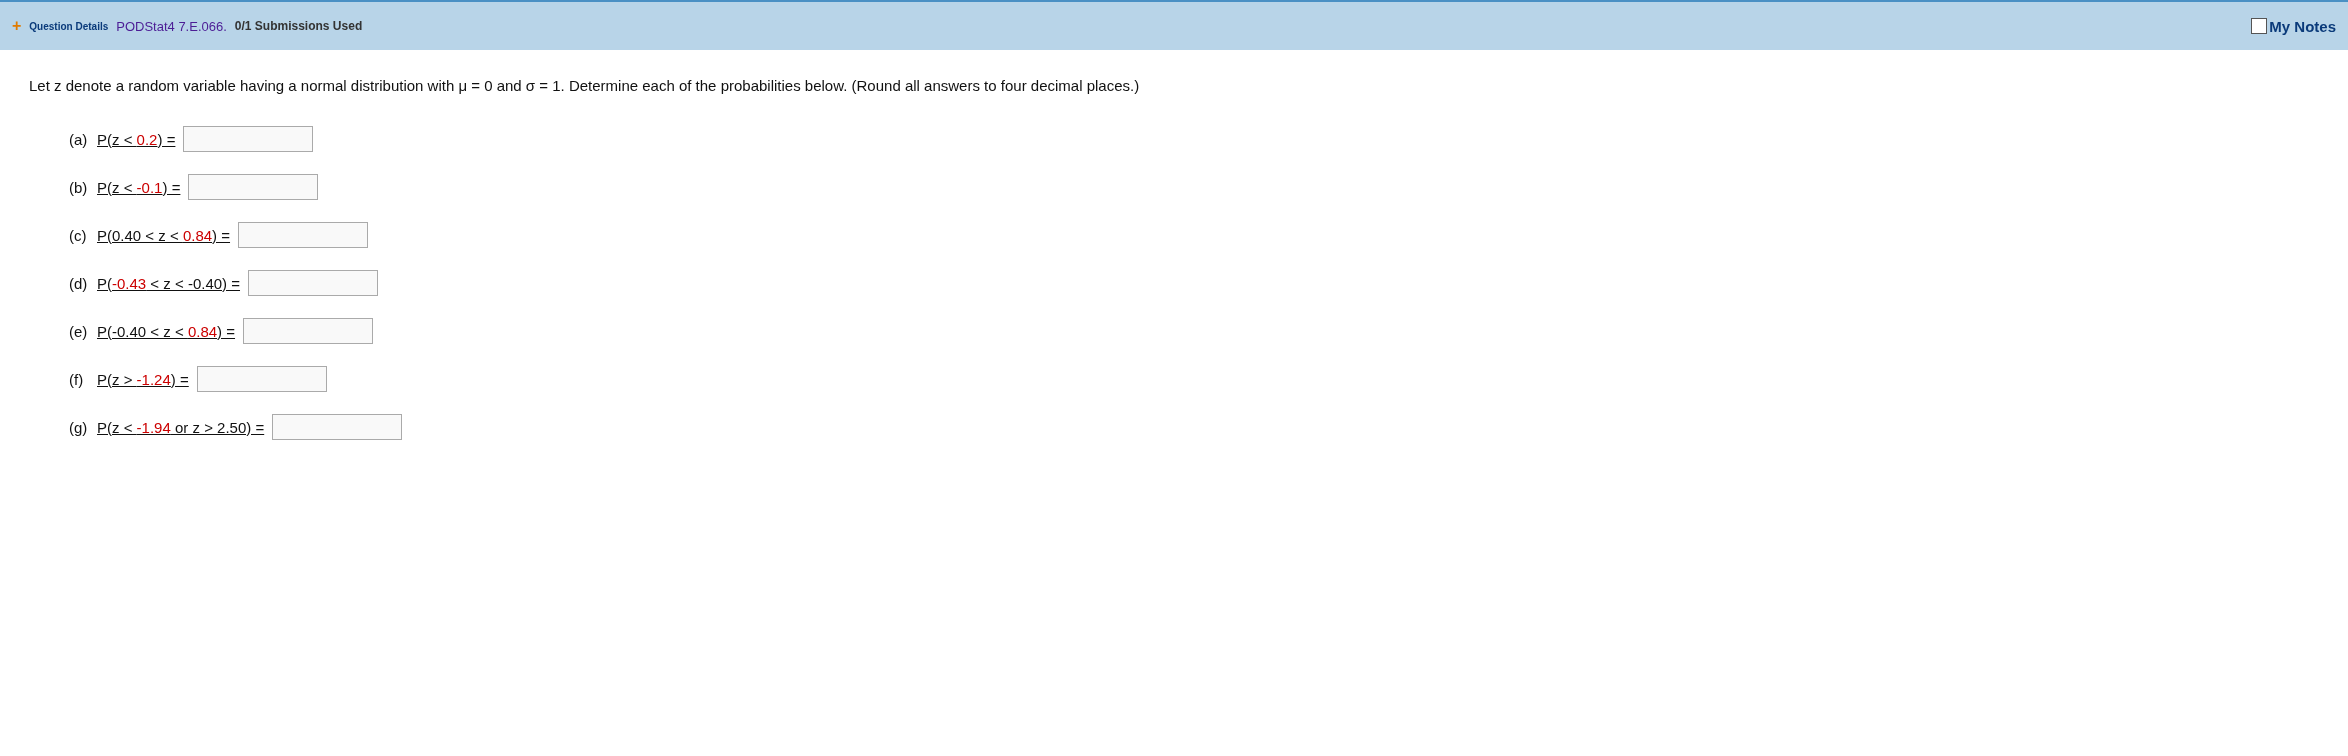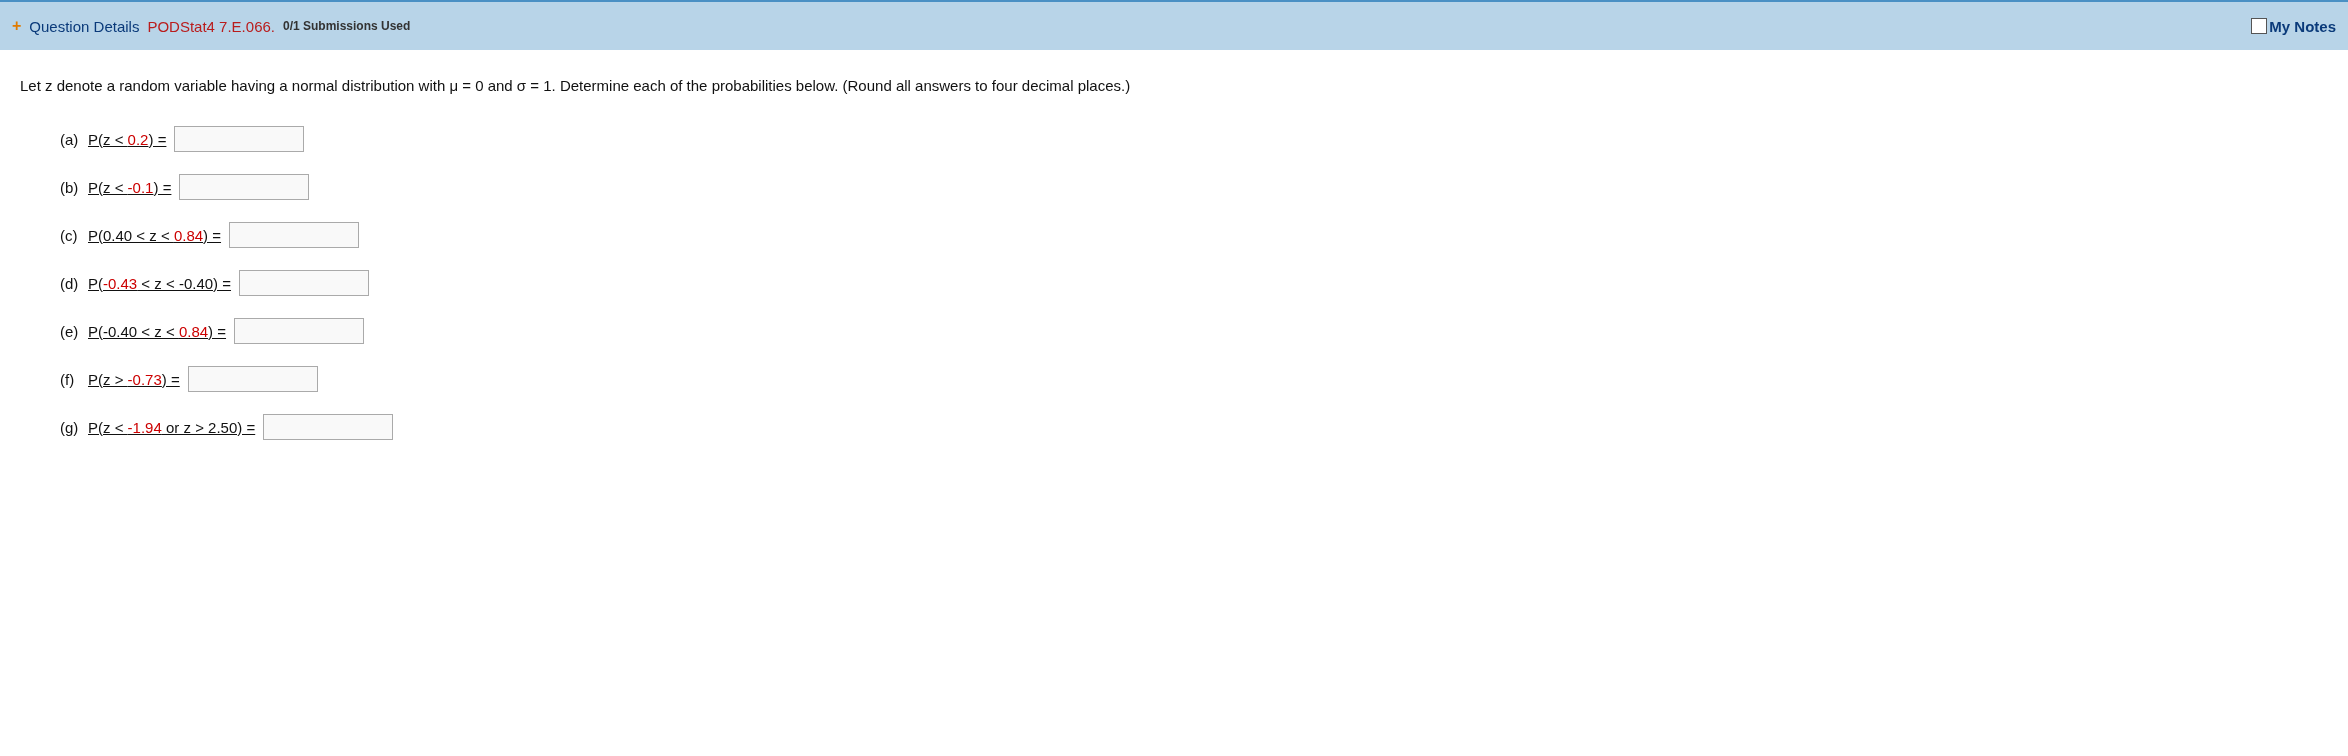--- a/index.html
+++ b/index.html
@@ -34,27 +34,27 @@
 
     .expand-icon {
       color: #e07b00;
       font-size: 16px;
       font-weight: bold;
       cursor: pointer;
     }
 
     .question-details-label {
       color: #0a3a7a;
-      font-weight: normal;
-      font-size: 15px;
+      font-weight: bold;
+      font-size: 10px;
     }
 
     .problem-id {
-      color: #b91c1c;
-      font-size: 15px;
+      color: #4c1d95;
+      font-size: 13px;
     }
 
     .submissions-used {
       color: #333;
       font-size: 12px;
       font-weight: bold;
     }
 
     .my-notes-btn {
       display: flex;
@@ -69,21 +69,21 @@
     }
 
     .notes-checkbox {
       width: 16px;
       height: 16px;
       border: 1px solid #555;
       background: #fff;
     }
 
     .main-content {
-      padding: 24px 20px;
+      padding: 24px 29px;
     }
 
     .problem-description {
       font-size: 15px;
       color: #111;
       margin-bottom: 28px;
       line-height: 1.6;
     }
 
     .parts-container {
@@ -181,21 +181,21 @@
       <span class="part-label">(e)</span>
       <span class="math-text">
         P(-0.40 &lt; z &lt; <span class="red-val">0.84</span>) =
       </span>
       <input type="text" class="answer-input" style="">
     </div>
 
     <div class="part-row">
       <span class="part-label">(f)</span>
       <span class="math-text">
-        P(z &gt; <span class="red-val">-0.73</span>) =
+        P(z &gt; <span class="red-val">-1.24</span>) =
       </span>
       <input type="text" class="answer-input" style="">
     </div>
 
     <div class="part-row">
       <span class="part-label">(g)</span>
       <span class="math-text">
         P(z &lt; <span class="red-val">-1.94</span> or z &gt; 2.50) =
       </span>
       <input type="text" class="answer-input" style="">

